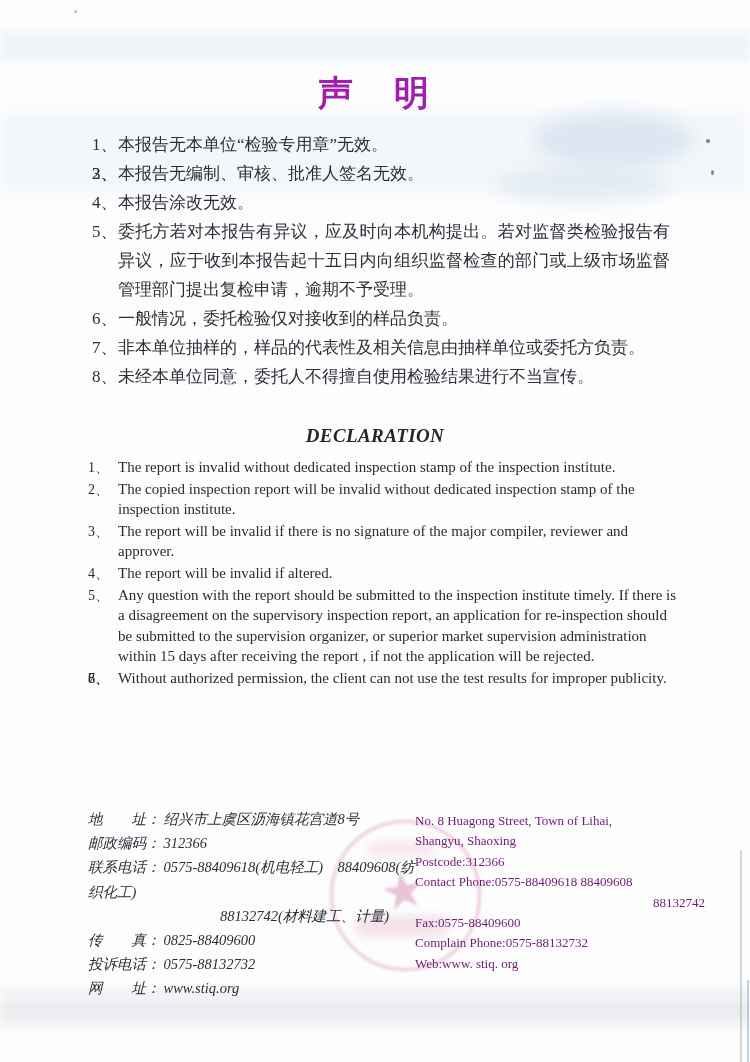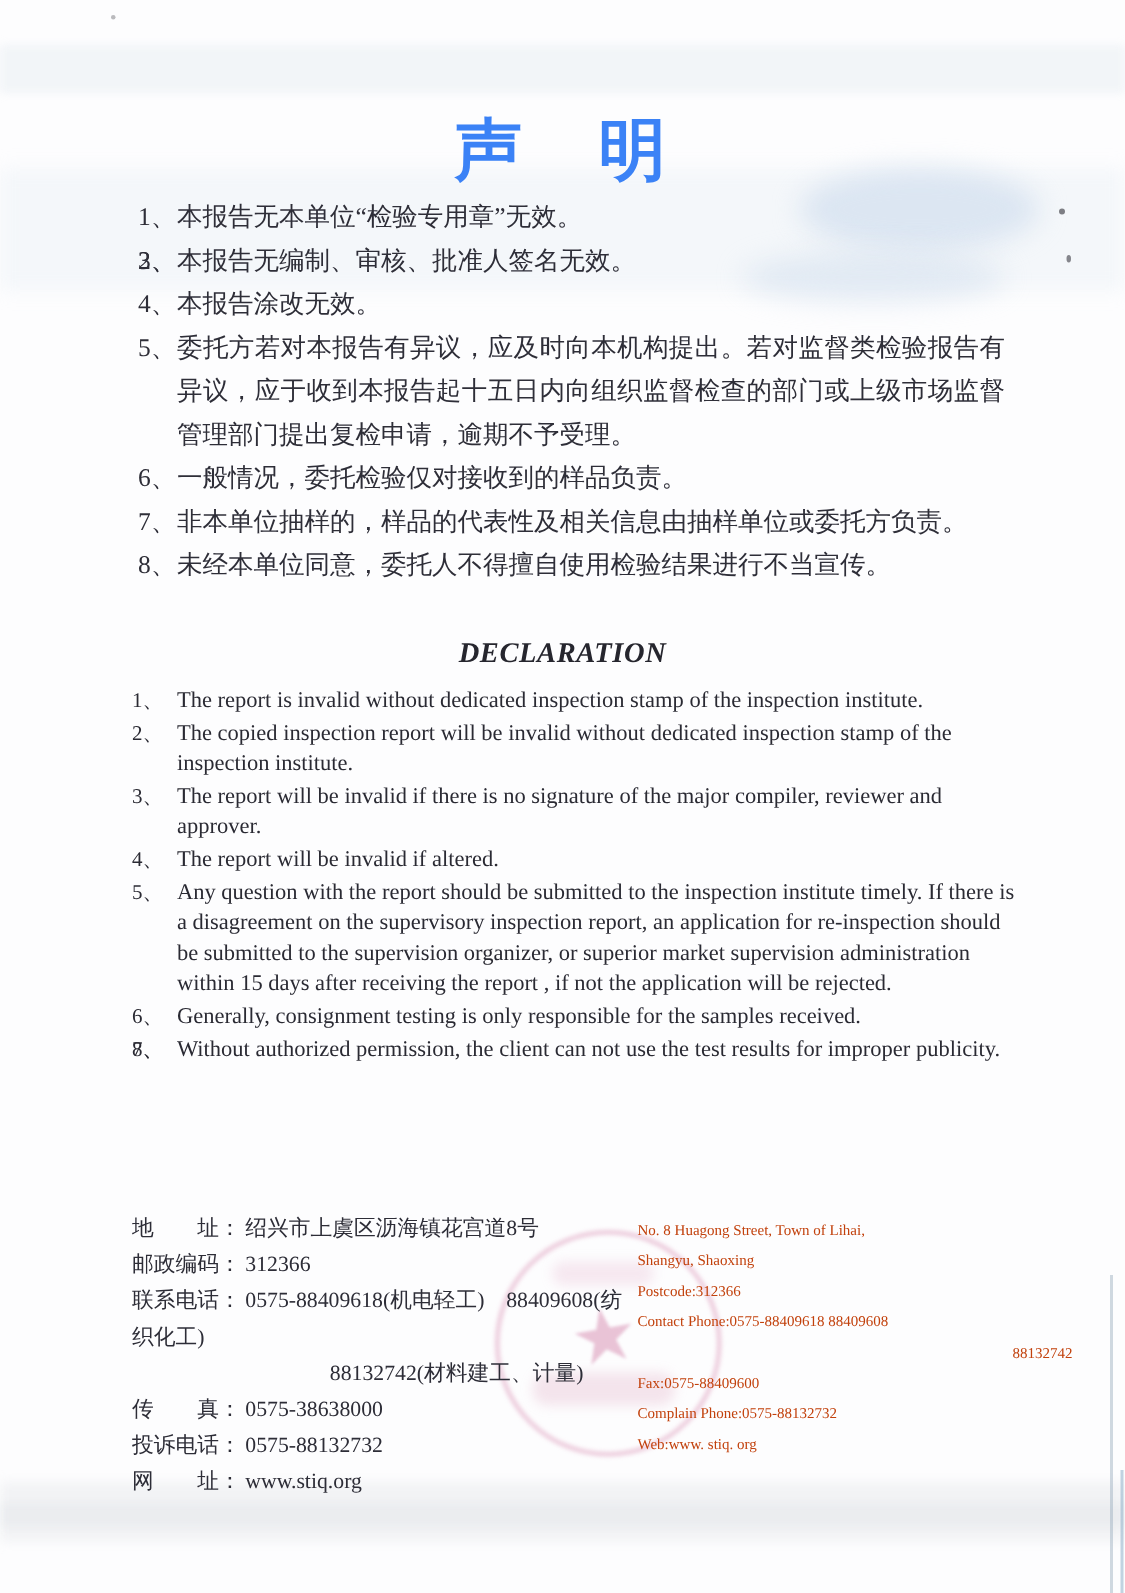--- a/index.html
+++ b/index.html
@@ -3,40 +3,40 @@
 <meta charset="utf-8">
 <style>
   html,body{margin:0;padding:0;background:#e8e8e8;}
   .page{
     position:relative;width:750px;height:1062px;margin:0 auto;
     background:#fdfdfe;overflow:hidden;color:#30303a;
     font-family:"Liberation Serif","DejaVu Serif",serif;
   }
   
   .cn-title{position:absolute;top:70px;left:0;width:100%;margin:0;text-align:center;
-    font-size:45px;font-weight:600;letter-spacing:3px;color:#3b82f6;}
+    font-size:35px;font-weight:600;letter-spacing:3px;color:#a21caf;}
   .en-title{position:absolute;top:425px;left:0;width:100%;margin:0;text-align:center;
     font-size:19px;font-weight:700;letter-spacing:.4px;color:#26262e;font-style:italic;}
   
   ol{list-style:none;margin:0;padding:0;}
   .cn-list{position:absolute;top:130px;left:92px;width:578px;
     font-size:17px;line-height:29px;color:#2e2e38;}
   .cn-item{position:relative;padding-left:26px;text-align:justify;}
   .cn-item .num{position:absolute;left:0;top:0;}
   .en-list{position:absolute;top:457px;left:88px;width:590px;
     font-size:15px;line-height:20.6px;color:#2a2a33;}
   .en-item{position:relative;padding-left:30px;margin-bottom:1px;}
   .en-item .num{position:absolute;left:0;top:1px;font-size:14px;}
   
   .footer-left{position:absolute;left:88px;top:807px;width:335px;
-    font-size:14.5px;line-height:24.2px;color:#2d2d37;}
+    font-size:14.5px;line-height:24.2px;color:#2d2d37;font-style:italic;}
   .f-label{display:inline-block;margin-right:3px;}
   .f-row2{padding-left:98px;text-align:center;}
-  .footer-right{position:absolute;left:425px;top:811px;width:290px;
-    font-size:10px;line-height:20.4px;color:#c2410c;}
+  .footer-right{position:absolute;left:415px;top:811px;width:290px;
+    font-size:13px;line-height:20.4px;color:#701a75;}
   .fr-indent{padding-left:118px;text-align:right;}
   
   .artifact{position:absolute;pointer-events:none;}
   .band-top{left:0;top:30px;width:750px;height:32px;background:rgba(228,235,242,.45);filter:blur(3px);}
   .band-title{left:0;top:112px;width:750px;height:82px;background:rgba(226,234,242,.30);filter:blur(6px);}
   .band-bottom{left:0;top:988px;width:750px;height:40px;background:rgba(205,210,215,.22);filter:blur(4px);}
   .band-bottom2{left:0;top:1002px;width:750px;height:16px;background:rgba(198,204,209,.16);filter:blur(3px);}
   .wm1{left:533px;top:112px;width:160px;height:55px;border-radius:50%;background:rgba(203,219,236,.60);filter:blur(9px);}
   .wm2{left:495px;top:168px;width:175px;height:34px;border-radius:50%;background:rgba(208,222,238,.50);filter:blur(9px);}
   .speck{background:#55555c;border-radius:50%;}
@@ -90,31 +90,31 @@
   </ol>
 
   <h2 class="en-title">DECLARATION</h2>
 
   <ol class="en-list">
     <li class="en-item"><span class="num">1、</span><span class="txt">The report is invalid without dedicated inspection stamp of the inspection institute.</span></li>
     <li class="en-item"><span class="num">2、</span><span class="txt">The copied inspection report will be invalid without dedicated inspection stamp of the inspection institute.</span></li>
     <li class="en-item"><span class="num">3、</span><span class="txt">The report will be invalid if there is no signature of the major compiler, reviewer and approver.</span></li>
     <li class="en-item"><span class="num">4、</span><span class="txt">The report will be invalid if altered.</span></li>
     <li class="en-item"><span class="num">5、</span><span class="txt">Any question with the report should be submitted to the inspection institute timely. If there is a disagreement on the supervisory inspection report, an application for re-inspection should be submitted to the supervision organizer, or superior market supervision administration within 15 days after receiving the report , if not the application will be rejected.</span></li>
-    <li class="en-item"><span class="num">6、</span><span class="txt">Generally, consignment testing is only responsible for the samples received.</span></li>
+    <li class="en-item"><span class="num">6、</span></li>
     <li class="en-item"><span class="num">7、</span></li>
     <li class="en-item"><span class="num">8、</span><span class="txt">Without authorized permission, the client can not use the test results for improper publicity.</span></li>
   </ol>
 
   <div class="footer-left">
     <div class="f-row"><span class="f-label">地　　址：</span><span class="f-value">绍兴市上虞区沥海镇花宫道8号</span></div>
     <div class="f-row"><span class="f-label">邮政编码：</span><span class="f-value">312366</span></div>
     <div class="f-row"><span class="f-label">联系电话：</span><span class="f-value">0575-88409618(机电轻工)　88409608(纺织化工)</span></div>
     <div class="f-row f-row2">88132742(材料建工、计量)</div>
-    <div class="f-row"><span class="f-label">传　　真：</span><span class="f-value">0575-38638000</span></div>
+    <div class="f-row"><span class="f-label">传　　真：</span><span class="f-value">0825-88409600</span></div>
     <div class="f-row"><span class="f-label">投诉电话：</span><span class="f-value">0575-88132732</span></div>
     <div class="f-row"><span class="f-label">网　　址：</span><span class="f-value">www.stiq.org</span></div>
   </div>
 
   <div class="footer-right">
     <div class="fr-line">No. 8 Huagong Street, Town of Lihai,</div>
     <div class="fr-line">Shangyu, Shaoxing</div>
     <div class="fr-line">Postcode:312366</div>
     <div class="fr-line">Contact Phone:0575-88409618 88409608</div>
     <div class="fr-line fr-indent">88132742</div>

